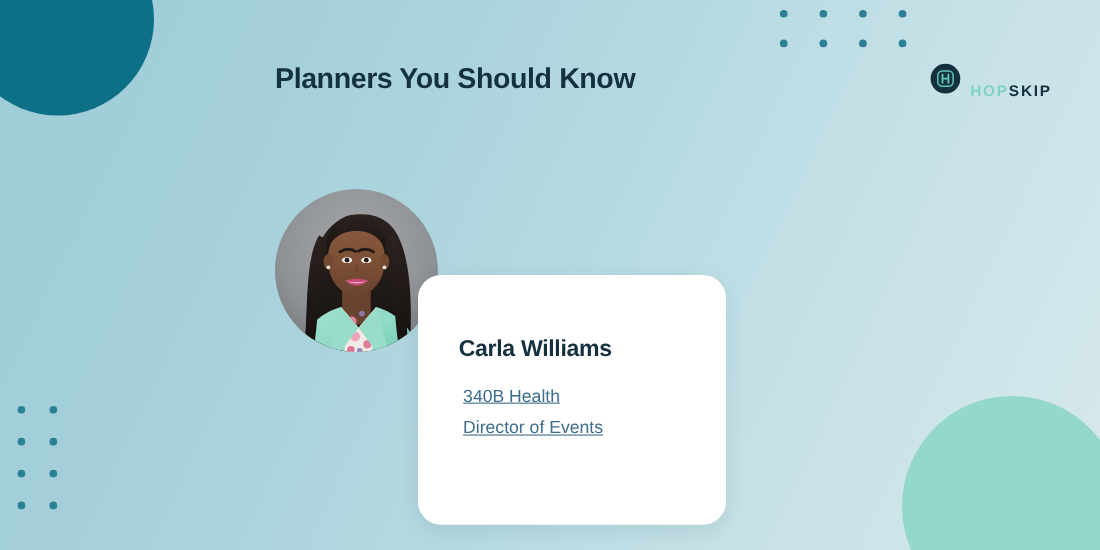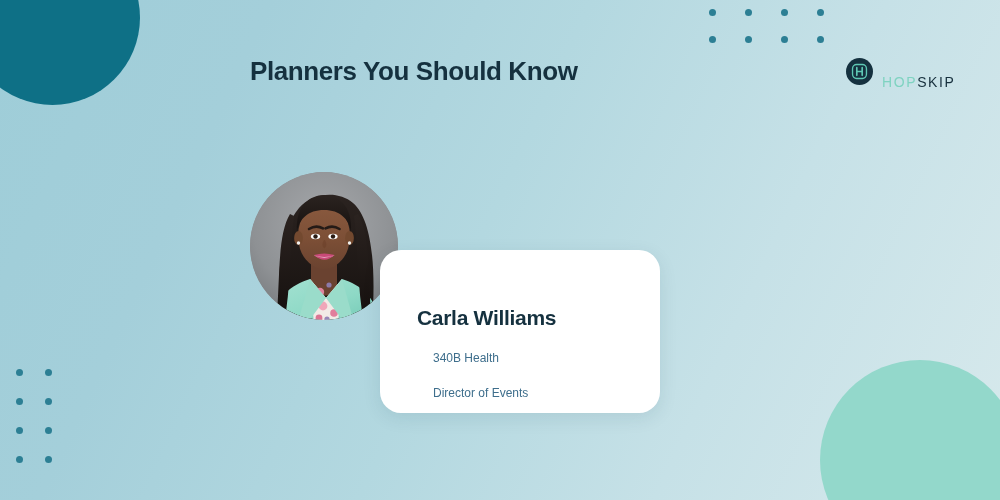--- a/index.html
+++ b/index.html
@@ -86,21 +86,21 @@
     border-radius: 50%;
     background: #15313f;
     display: flex;
     align-items: center;
     justify-content: center;
     flex: none;
   }
   .logo-mark svg { display: block; }
   .logo-word {
     font-size: 14px;
-    font-weight: normal;
+    font-weight: bold;
     letter-spacing: 1.6px;
     line-height: 1;
     white-space: nowrap;
     margin-top: 21px;
   }
   .logo-word .hop  { color: #7fd3c1; }
   .logo-word .skip { color: #17303d; }
 
   
   #headline {
@@ -115,44 +115,45 @@
     letter-spacing: -0.4px;
     color: #15313f;
   }
 
   
   #profile-card {
     position: absolute;
     left: 380px;
     top: 250px;
     width: 280px;
-    height: 163px;
+    height: 227px;
     background: #ffffff;
     border-radius: 21px;
     box-shadow: 0 5px 18px rgba(20, 60, 75, 0.10);
   }
   #card-text {
     position: absolute;
     left: 37px;
     top: 56px;
     right: 16px;
   }
   #person-name {
     margin: 0 0 20px 0;
     font-size: 21px;
     font-weight: bold;
     letter-spacing: -0.3px;
     color: #15313f;
     line-height: 1.1;
   }
   .person-meta {
-    margin: 16px;
-    font-size: 12px;
+    margin: 4px;
+    font-size: 16px;
     line-height: 1.55;
     color: #3e6e8c;
+    text-decoration: underline;
   }
 
   
   #portrait {
     position: absolute;
     left: 250px;
     top: 172px;
     width: 148px;
     height: 148px;
     border-radius: 50%;

